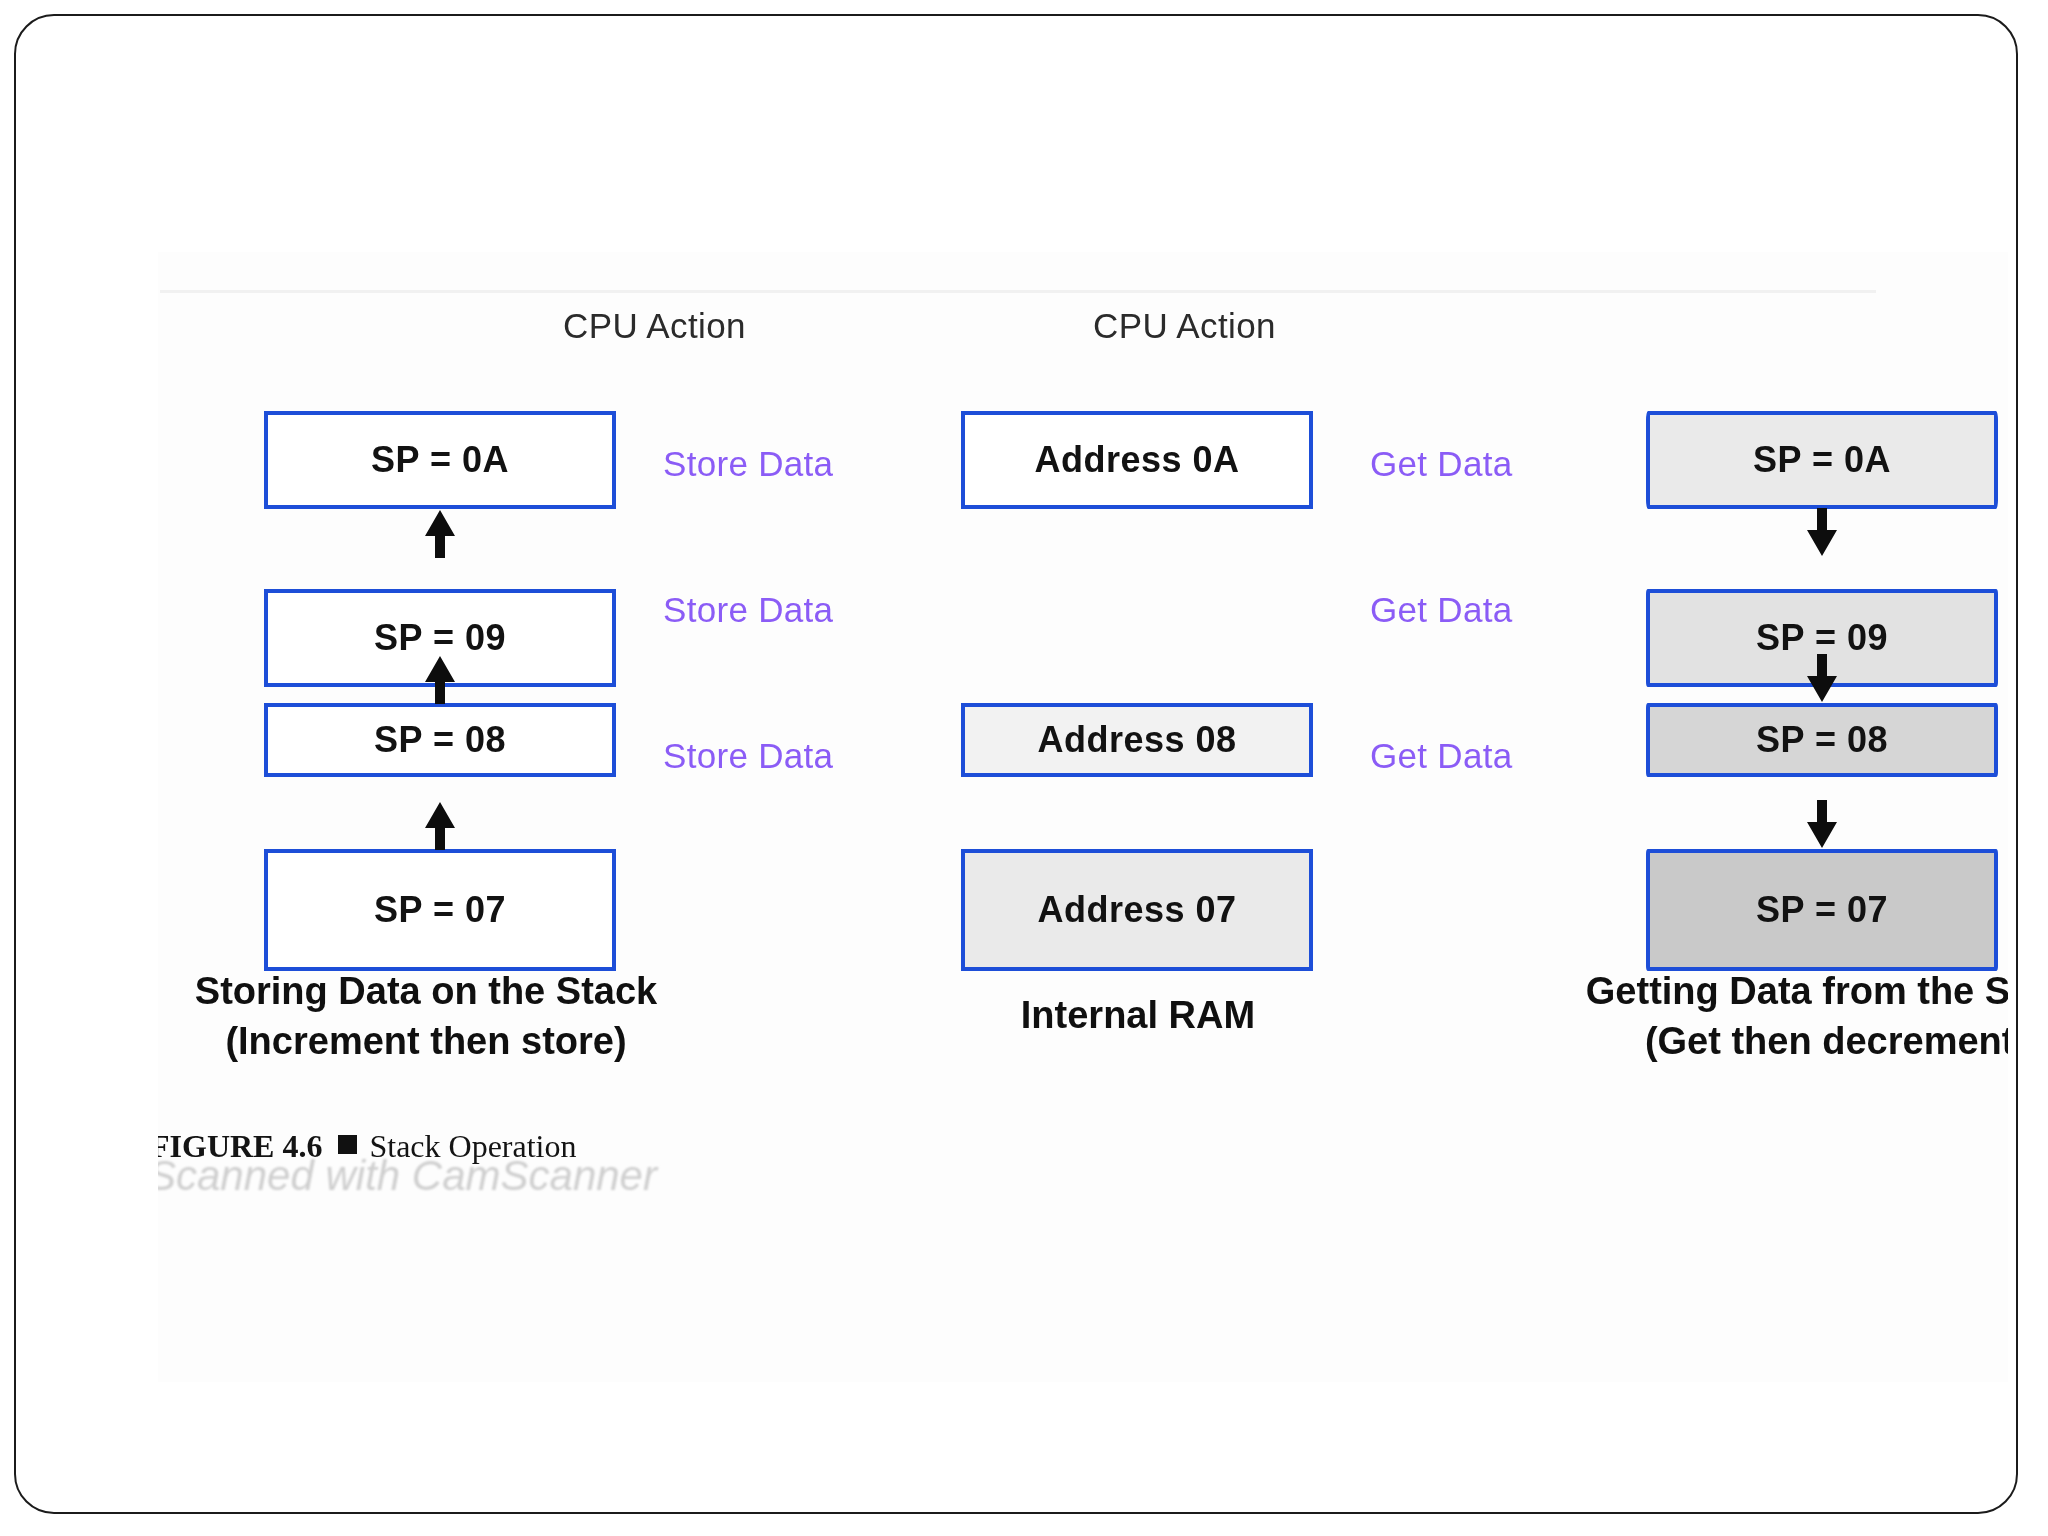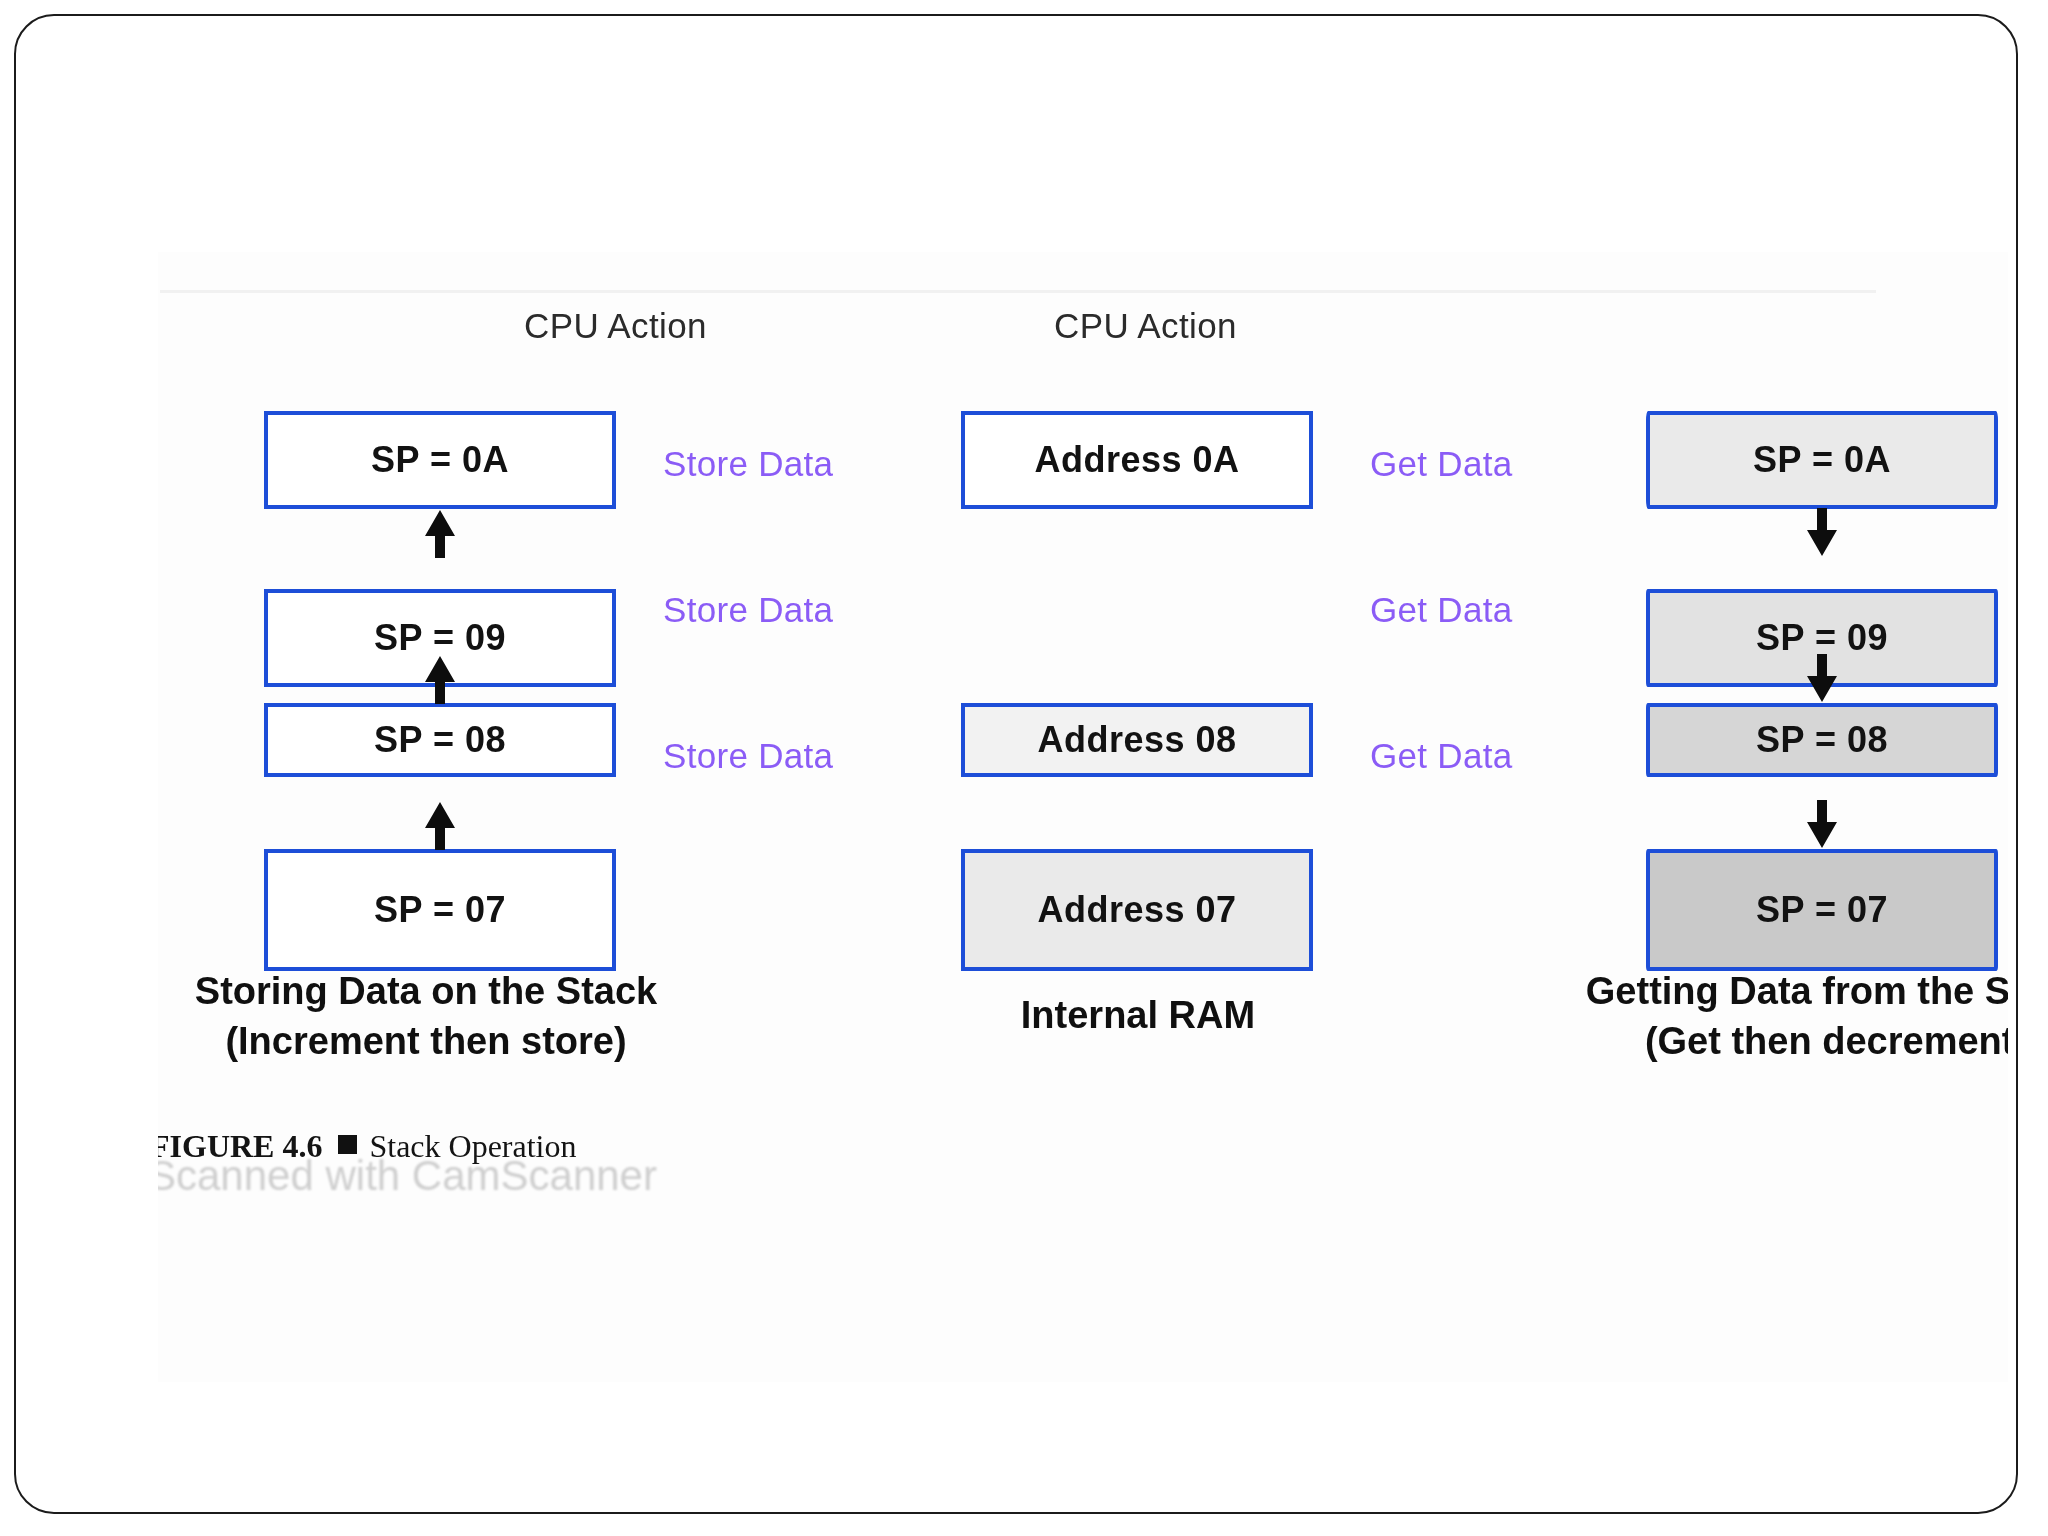--- a/index.html
+++ b/index.html
@@ -49,20 +49,21 @@
   }
 
   
   .cpu-action {
     position: absolute;
     font-size: 35px;
     color: #2b2b2b;
     letter-spacing: .4px;
     white-space: nowrap;
     filter: blur(.28px);
+    margin-left: 39px;
   }
   #cpu-action-1 { left: 366px; top: 54px; }
   #cpu-action-2 { left: 896px; top: 54px; }
 
   
   .box {
     position: absolute;
     box-sizing: border-box;
     border: 4px solid #1d4ed8;
     display: flex;
@@ -172,20 +173,21 @@
   
   #watermark {
     position: absolute;
     left: -10px;
     top: 900px;
     font-family: "Liberation Sans", sans-serif;
     font-size: 42px;
     color: #cfcfcf;
     white-space: nowrap;
     filter: blur(.9px);
+    font-style: italic;
   }
 </style>
 </head>
 <body>
 
 <div id="slide">
 
   <div id="scan">
 
     <div id="top-rule"></div>

